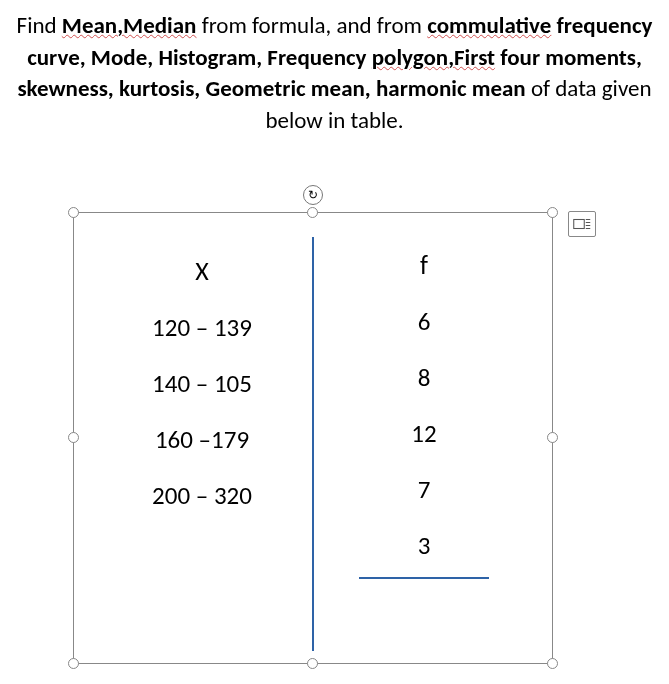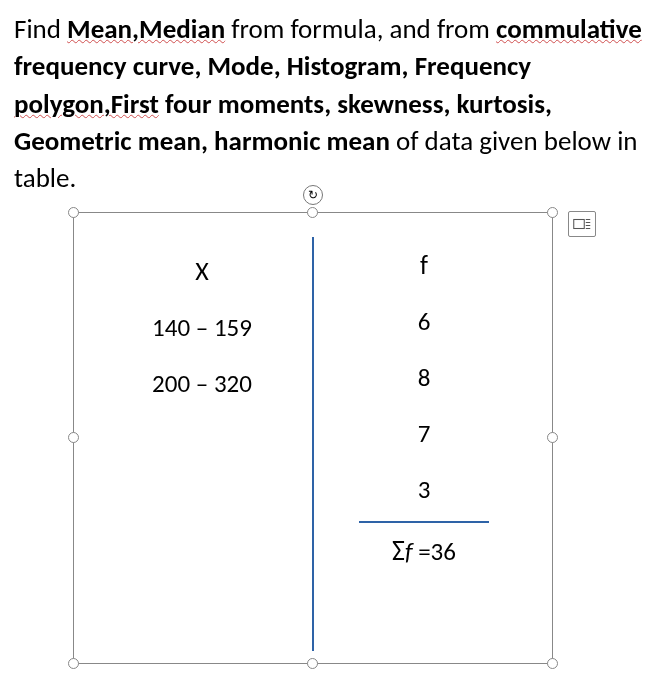--- a/index.html
+++ b/index.html
@@ -6,24 +6,25 @@
     body {
       margin: 0;
       font-family: Calibri, Arial, sans-serif;
       background: #fff;
       width: 669px;
       height: 684px;
       position: relative;
       padding: 10px 14px;
     }
     .question {
-      font-size: 27px;
+      font-size: 23px;
       line-height: 1.38;
       color: #000;
       margin-bottom: 6px;
+      text-align: center;
     }
     .squiggle {
       text-decoration: underline wavy #d05050;
       text-decoration-thickness: 1.3px;
     }
     .rotation-handle {
       position: absolute;
       top: -28px;
       left: 50%;
       transform: translateX(-50%);
@@ -137,30 +138,30 @@
       <line x1="17" y1="3" x2="23" y2="3" stroke="#555" stroke-width="1.4"></line>
       <line x1="17" y1="7" x2="23" y2="7" stroke="#555" stroke-width="1.4"></line>
       <line x1="17" y1="11" x2="23" y2="11" stroke="#555" stroke-width="1.4"></line>
       <line x1="17" y1="15" x2="23" y2="15" stroke="#555" stroke-width="1.4"></line>
     </svg>
   </div>
 
   <div class="table-area">
     <div class="col col-left">
       <div class="hdr">X</div>
-      <div class="row">140 – 159</div>
+      <div class="row">120 – 139</div>
+      <div class="row">140 – 105</div>
+      <div class="row">160 –179</div>
       <div class="row">200 – 320</div>
     </div>
     <div class="col">
       <div class="hdr">f</div>
       <div class="row">6</div>
       <div class="row">8</div>
+      <div class="row">12</div>
       <div class="row">7</div>
       <div class="row">3</div>
       <div class="sum-wrap">
         <div class="sum-line"></div>
-        <span class="sum-eq">
-          <span class="sum-sym">Σ</span><span>f</span><span style="font-style:normal"> =36</span>
-        </span>
       </div>
     </div>
   </div>
 </div>
 
 </body></html>

